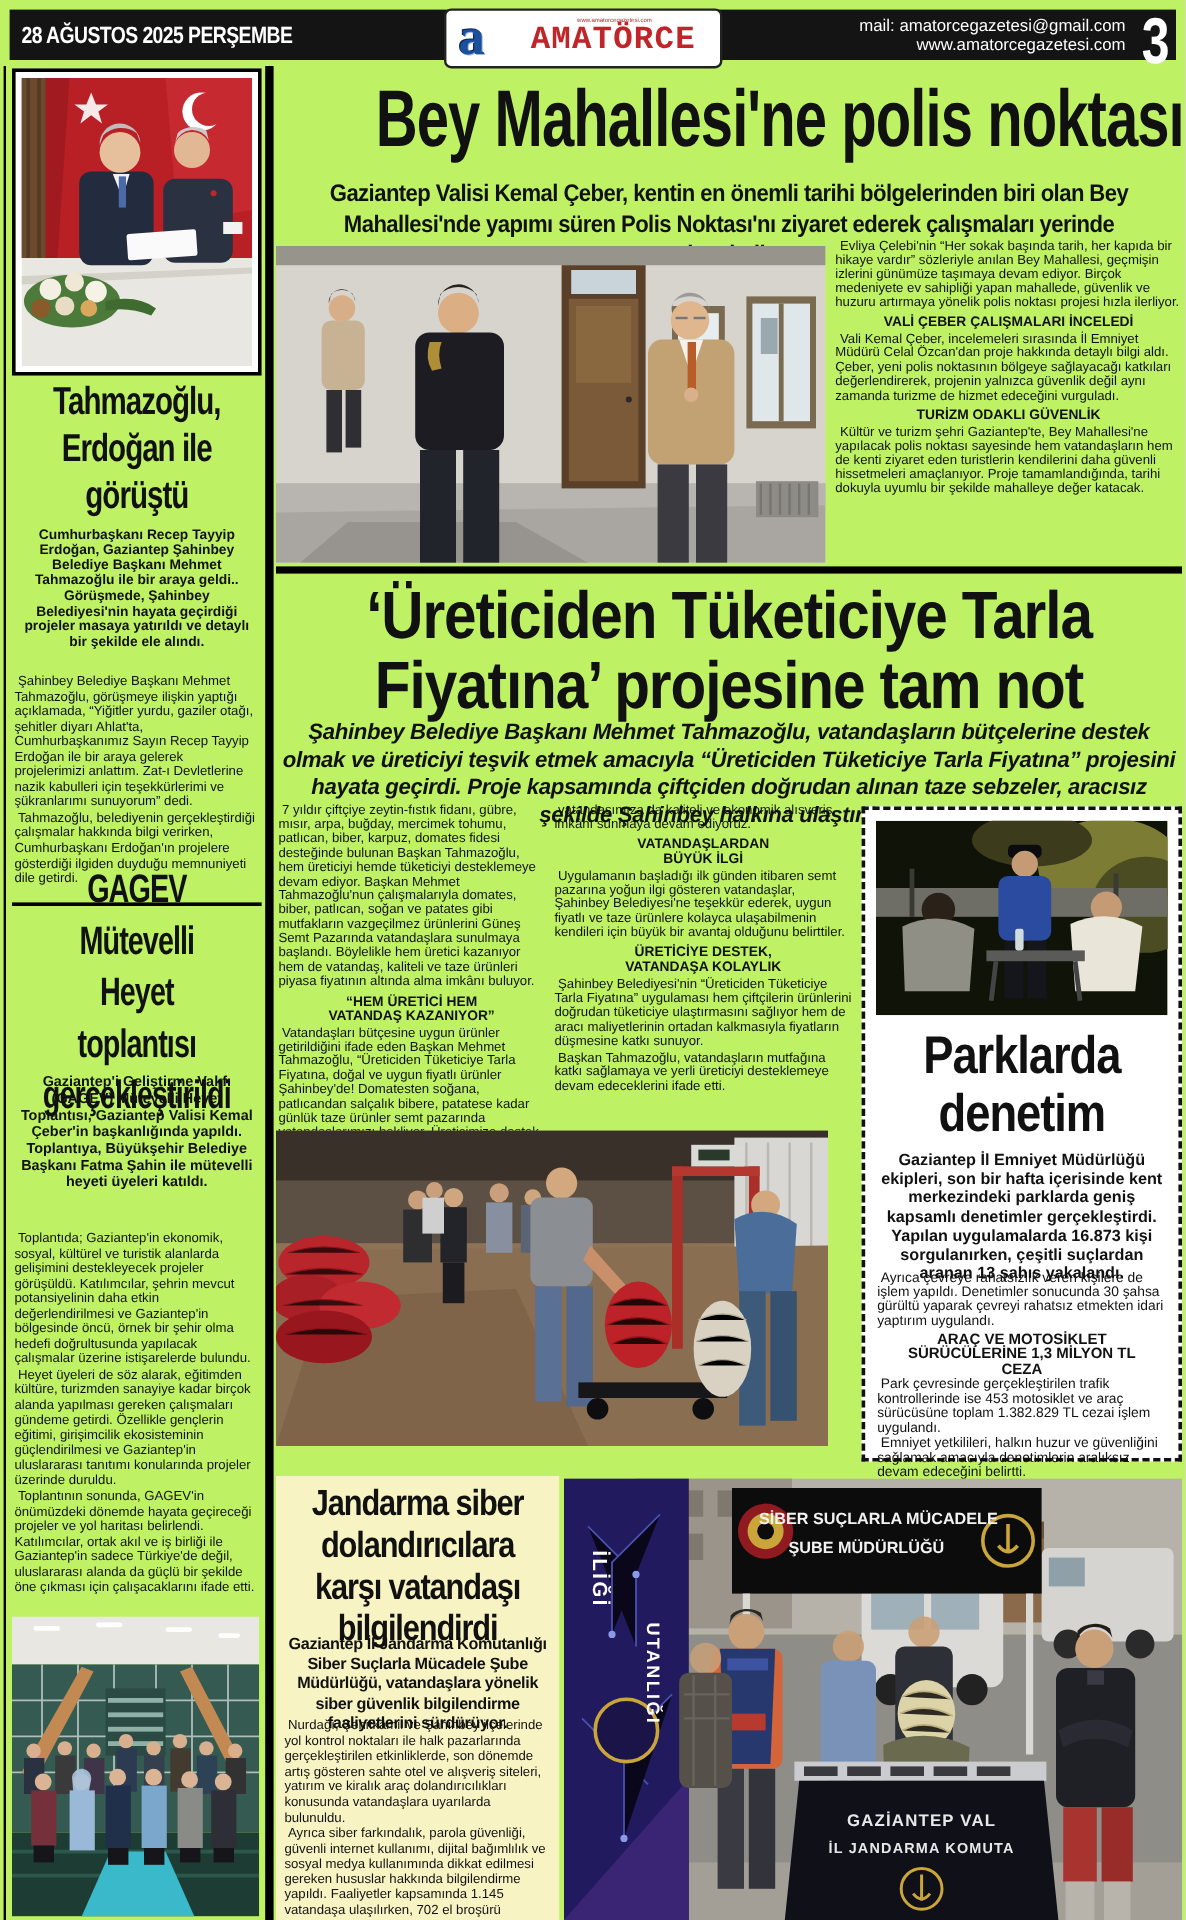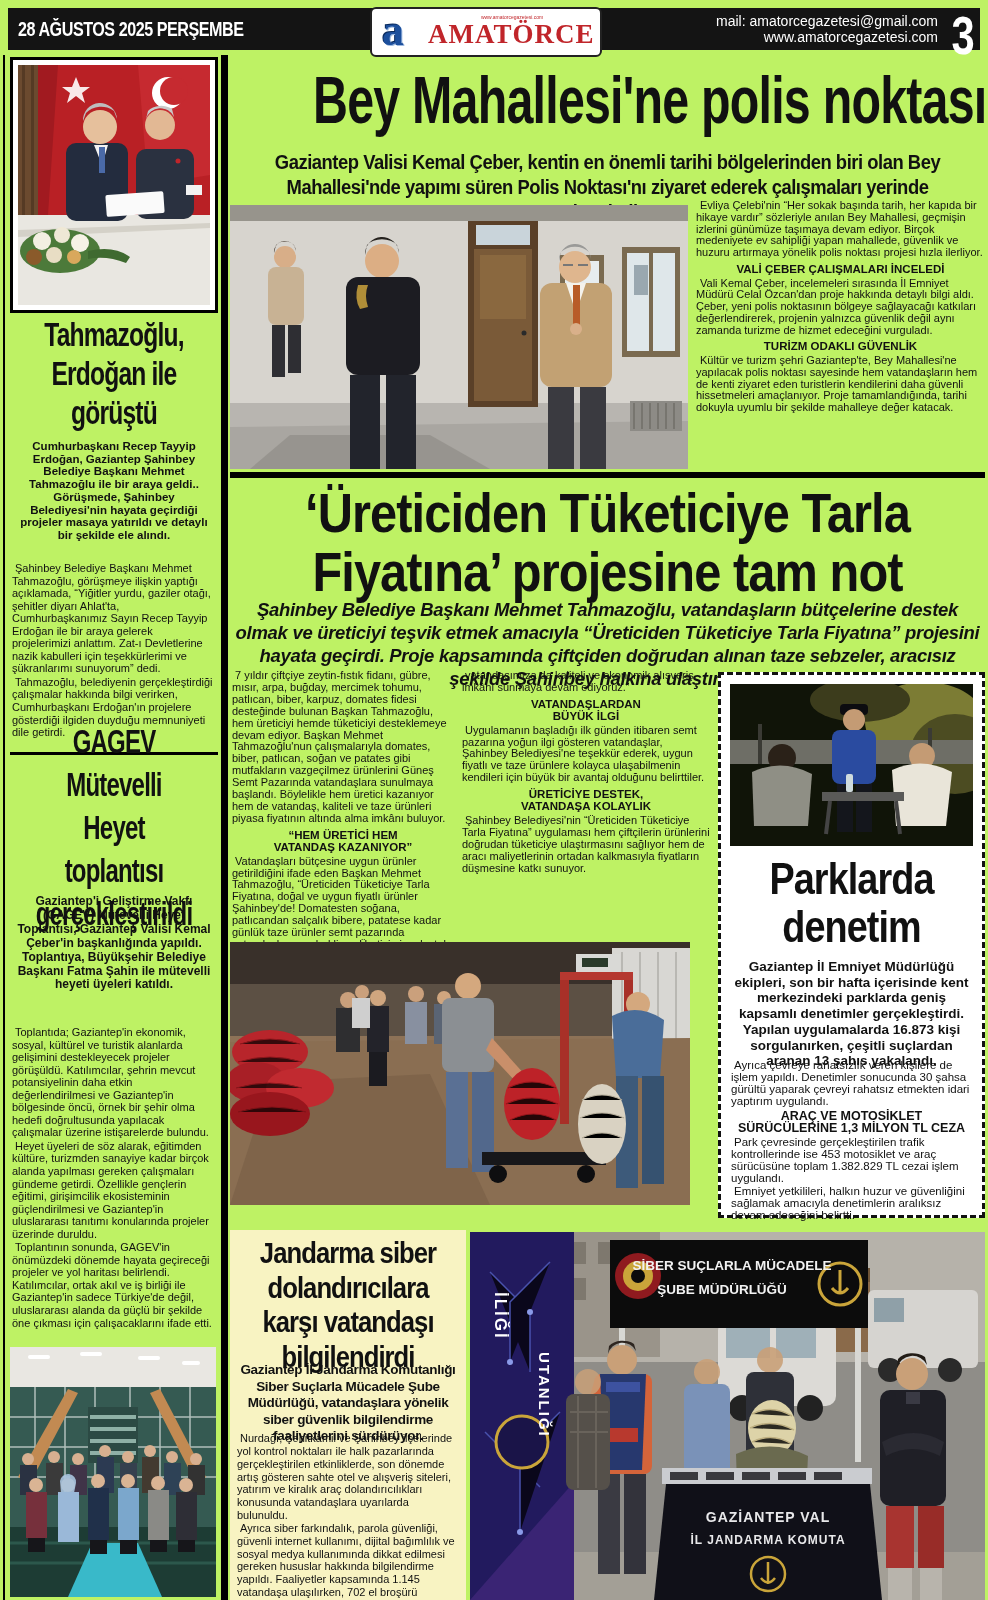--- a/index.html
+++ b/index.html
@@ -59,21 +59,21 @@
     <div class="abs hdate" style="left:10px;top:12px;">28 AĞUSTOS 2025 PERŞEMBE</div>
     <div class="abs hcontact" style="left:680px;top:5px;width:250px;">
       <div>mail: amatorcegazetesi@gmail.com</div>
       <div>www.amatorcegazetesi.com</div>
     </div>
     <div class="abs hpage" style="left:938px;top:-4px;width:34px;text-align:center;">3</div>
   </div>
   <div class="abs logobox" style="left:370px;top:7px;width:228px;height:46px;">
     <span class="abs logo-a" style="left:10px;top:2px;">a</span>
     <div class="abs logo-tag" style="left:60px;top:5px;width:160px;">www.amatorcegazetesi.com</div>
-    <div class="abs logo-title" style="left:56px;top:11px;width:166px;">AMATÖRCE</div>
+    <div class="abs logo-title" style="left:56px;top:11px;width:166px;font-family:Liberation Mono, monospace;">AMATÖRCE</div>
   </div>
 
   <div class="abs vrule" style="left:3px;top:55px;width:2px;height:1545px;"></div>
   <div class="abs vrule" style="left:221px;top:55px;width:7px;height:1545px;"></div>
 
   <div class="abs photoframe" style="left:10px;top:57px;width:208px;height:256px;">
     <svg width="192" height="240" viewBox="0 0 192 240" preserveAspectRatio="none">
       <rect x="0" y="0" width="192" height="150" fill="#b92025"></rect>
       <path d="M0,0 L40,0 L30,150 L0,150 Z" fill="#a11a20"></path>
       <path d="M120,0 L192,0 L192,110 L130,120 Z" fill="#c62a30"></path>
@@ -304,20 +304,21 @@
     <p>Vatandaşları bütçesine uygun ürünler getirildiğini ifade eden Başkan Mehmet Tahmazoğlu, “Üreticiden Tüketiciye Tarla Fiyatına, doğal ve uygun fiyatlı ürünler Şahinbey'de! Domatesten soğana, patlıcandan salçalık bibere, patatese kadar günlük taze ürünler semt pazarında vatandaşlarımızı bekliyor. Üreticimize destek olurken,</p>
   </div>
   <div class="abs coltext" style="left:462px;top:670px;width:248px;">
     <p>vatandaşımıza da kaliteli ve ekonomik alışveriş imkânı sunmaya devam ediyoruz.”</p>
     <div class="sechead" style="font-size:11.5px;">VATANDAŞLARDAN
 BÜYÜK İLGİ</div>
     <p>Uygulamanın başladığı ilk günden itibaren semt pazarına yoğun ilgi gösteren vatandaşlar, Şahinbey Belediyesi'ne teşekkür ederek, uygun fiyatlı ve taze ürünlere kolayca ulaşabilmenin kendileri için büyük bir avantaj olduğunu belirttiler.</p>
     <div class="sechead" style="font-size:11.5px;">ÜRETİCİYE DESTEK,
 VATANDAŞA KOLAYLIK</div>
     <p>Şahinbey Belediyesi'nin “Üreticiden Tüketiciye Tarla Fiyatına” uygulaması hem çiftçilerin ürünlerini doğrudan tüketiciye ulaştırmasını sağlıyor hem de aracı maliyetlerinin ortadan kalkmasıyla fiyatların düşmesine katkı sunuyor.</p>
+    <p>Başkan Tahmazoğlu, vatandaşların mutfağına katkı sağlamaya ve yerli üreticiyi desteklemeye devam edeceklerini ifade etti.</p>
   </div>
 
   <div class="abs" style="left:230px;top:942px;width:460px;height:263px;">
     <svg width="460" height="263" viewBox="0 0 460 263" preserveAspectRatio="none">
       <rect x="0" y="0" width="460" height="263" fill="#8d7257"></rect>
       <rect x="0" y="0" width="460" height="42" fill="#39302a"></rect>
       <rect x="0" y="42" width="460" height="52" fill="#5c5044"></rect>
       <rect x="382" y="6" width="78" height="150" fill="#d8d7d3"></rect>
       <g stroke="#b9b8b3" stroke-width="2">
           <line x1="392" y1="10" x2="392" y2="150"></line>
@@ -419,21 +420,21 @@
         <line x1="100" y1="117" x2="96" y2="150" stroke="#444" stroke-width="4"></line>
         <line x1="166" y1="117" x2="170" y2="150" stroke="#444" stroke-width="4"></line>
         <rect x="116" y="90" width="7" height="18" rx="2" fill="#cfdbdd"></rect>
       </svg>
     </div>
     <div class="abs headline t-park prel" style="left:0;top:180px;width:261px;">Parklarda
 denetim</div>
     <div class="abs lead lead-park" style="left:8px;top:284px;width:245px;">Gaziantep İl Emniyet Müdürlüğü ekipleri, son bir hafta içerisinde kent merkezindeki parklarda geniş kapsamlı denetimler gerçekleştirdi. Yapılan uygulamalarda 16.873 kişi sorgulanırken, çeşitli suçlardan aranan 13 şahıs yakalandı.</div>
     <div class="abs parkbody" style="left:10px;top:384px;width:241px;">
       <p>Ayrıca çevreye rahatsızlık veren kişilere de işlem yapıldı. Denetimler sonucunda 30 şahsa gürültü yaparak çevreyi rahatsız etmekten idari yaptırım uygulandı.</p>
-      <div class="sechead" style="font-size:12.5px;margin:3px 0 1px;">ARAÇ VE MOTOSİKLET
+      <div class="sechead" style="font-size:12.5px;margin:3px 12px 1px;">ARAÇ VE MOTOSİKLET
 SÜRÜCÜLERİNE 1,3 MİLYON TL CEZA</div>
       <p>Park çevresinde gerçekleştirilen trafik kontrollerinde ise 453 motosiklet ve araç sürücüsüne toplam 1.382.829 TL cezai işlem uygulandı.</p>
       <p>Emniyet yetkilileri, halkın huzur ve güvenliğini sağlamak amacıyla denetimlerin aralıksız devam edeceğini belirtti.</p>
     </div>
   </div>
 
   <div class="abs yellowbox" style="left:230px;top:1230px;width:236px;height:370px;">
     <div class="abs headline t-cyber prel" style="left:0;top:6px;width:236px;">Jandarma siber
 dolandırıcılara
 karşı vatandaşı

